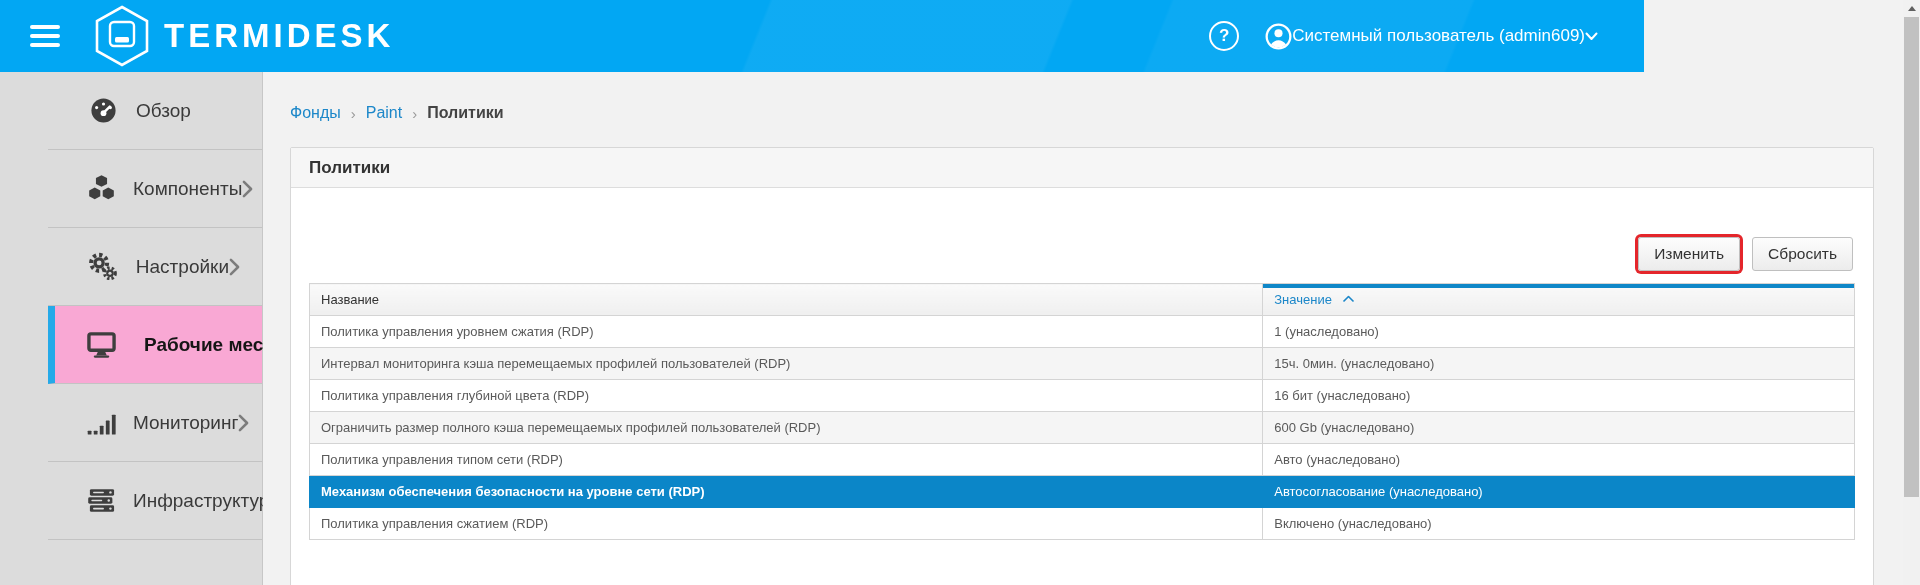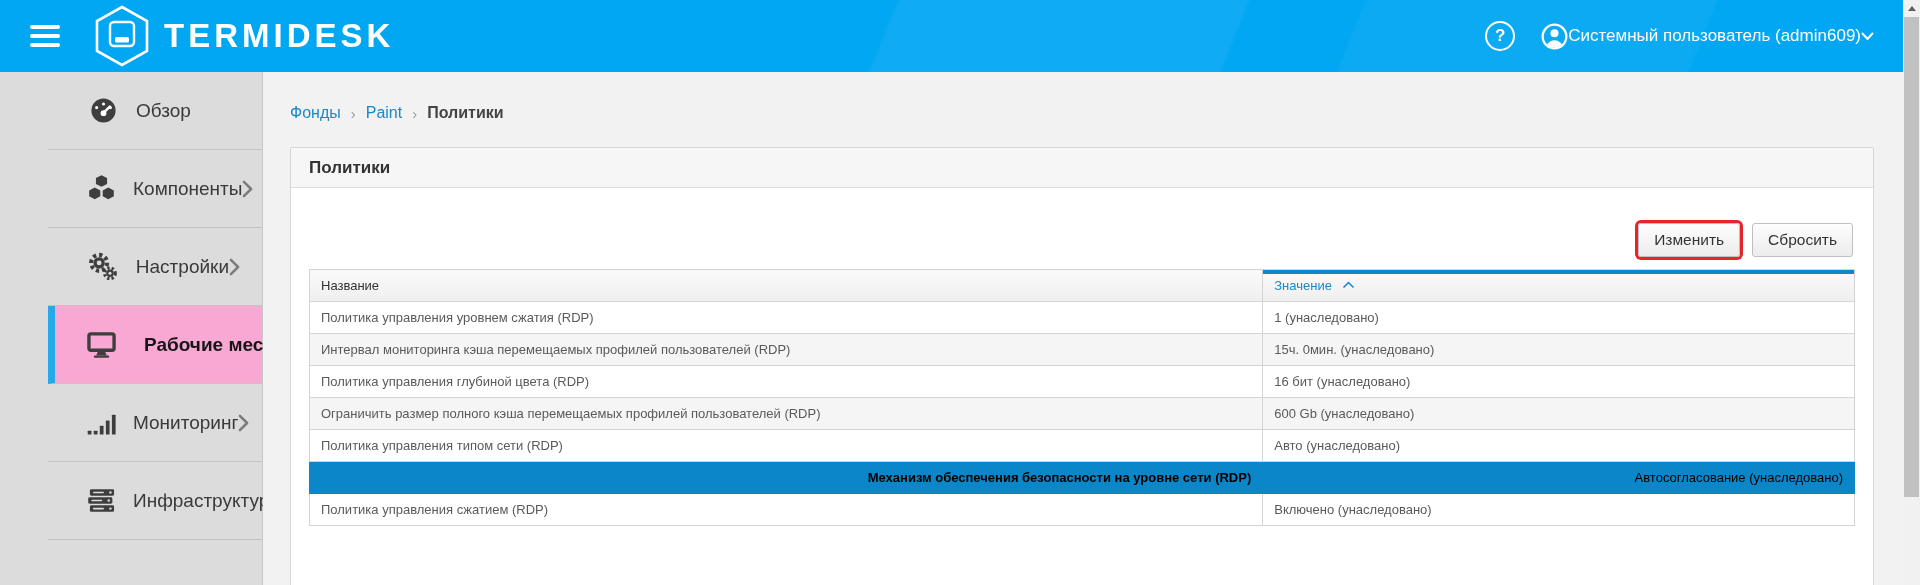--- a/index.html
+++ b/index.html
@@ -1,21 +1,21 @@
 <!DOCTYPE html>
 <html lang="ru"><head>
 <meta charset="utf-8">
 <style>
   * { margin:0; padding:0; box-sizing:border-box; }
   html,body { width:1920px; height:585px; overflow:hidden; }
   body { font-family:"Liberation Sans","DejaVu Sans",sans-serif; background:#f2f2f2; position:relative; }
 
   
   .topbar{
-    position:absolute; top:0; left:0; width:1920px; height:72px;
+    position:absolute; top:0; left:0; width:1644px; height:72px;
     background:
       linear-gradient(112deg, rgba(255,255,255,0) 46%, rgba(255,255,255,.05) 46.2%, rgba(255,255,255,.05) 64%, rgba(255,255,255,0) 64.2%),
       linear-gradient(112deg, rgba(255,255,255,0) 70%, rgba(255,255,255,.04) 70.2%, rgba(255,255,255,.04) 88%, rgba(255,255,255,0) 88.2%),
       #02a7f3;
     display:flex; align-items:center; padding:0 46px 0 30px; color:#fff;
   }
   .burger{ width:30px; height:22px; display:flex; flex-direction:column; justify-content:space-between; cursor:pointer; }
   .burger span{ display:block; height:4px; background:#fff; border-radius:2px; }
   .brand{ display:flex; align-items:center; margin-left:34px; gap:14px; }
   .brand-text{ font-size:33px; letter-spacing:4px; font-weight:600; line-height:1; margin-top:-2px; }
@@ -51,38 +51,38 @@
   .crumb-link{ color:#1c87c9; cursor:pointer; }
   .crumb-sep{ color:#9a9a9a; font-size:15px; }
   .crumb-current{ color:#444; font-weight:700; }
 
   .panel{ margin:25px 46px 0 27px; background:#fff; border:1px solid #d7d7d7; border-radius:2px; height:520px; }
   .panel-header{ height:40px; background:#f6f6f6; border-bottom:1px solid #ddd;
     display:flex; align-items:center; padding:0 18px; }
   .panel-title{ font-size:17px; font-weight:700; color:#333; }
   .panel-body{ padding:18px; }
 
-  .toolbar{ display:flex; justify-content:flex-end; gap:12px; margin:17px 2px 12px 0; }
+  .toolbar{ display:flex; justify-content:flex-end; gap:12px; margin:31px 2px 12px 0; }
   .btn{ height:34px; padding:0 15px; font-size:15.5px; color:#333;
     background:linear-gradient(#fdfdfd,#ececec); border:1px solid #bfbfbf; border-radius:3px;
     font-family:inherit; cursor:pointer; }
   .btn.red-outline{ box-shadow:0 0 0 3px #e4262b; }
 
   table.policies{ width:100%; border-collapse:collapse; font-size:13px; }
   .policies th, .policies td{ border:1px solid #d4d4d4; text-align:left; padding:0 11px; }
   .policies th{ height:28px; background:linear-gradient(#fafafa,#efefef); color:#333; font-weight:400; cursor:pointer; }
   .policies th.sorted{ color:#1c87c9; box-shadow:inset 0 4px 0 0 #0f87c8; height:32px; }
   .policies th.col-name{ width:61.7%; }
   .sort-caret{ display:inline-block; margin-left:10px; }
   .sort-caret svg{ vertical-align:1px; }
   .policies td{ height:32px; color:#5a5a5a; }
   .policies tbody tr{ background:#fff; cursor:pointer; }
   .policies tbody tr:nth-child(even){ background:#f5f5f5; }
   .policies tbody tr.selected{ background:#0b86c8; }
-  .policies tbody tr.selected td{ color:#000000; border-color:#0b86c8;text-align:right; }
+  .policies tbody tr.selected td{ color:#ffffff; border-color:#0b86c8; }
   .policies tbody tr.selected td:first-child{ font-weight:700; }
 </style>
 </head>
 <body>
 
 <header class="topbar">
   <div class="burger">
     <span></span>
       <span></span>
       <span></span>

